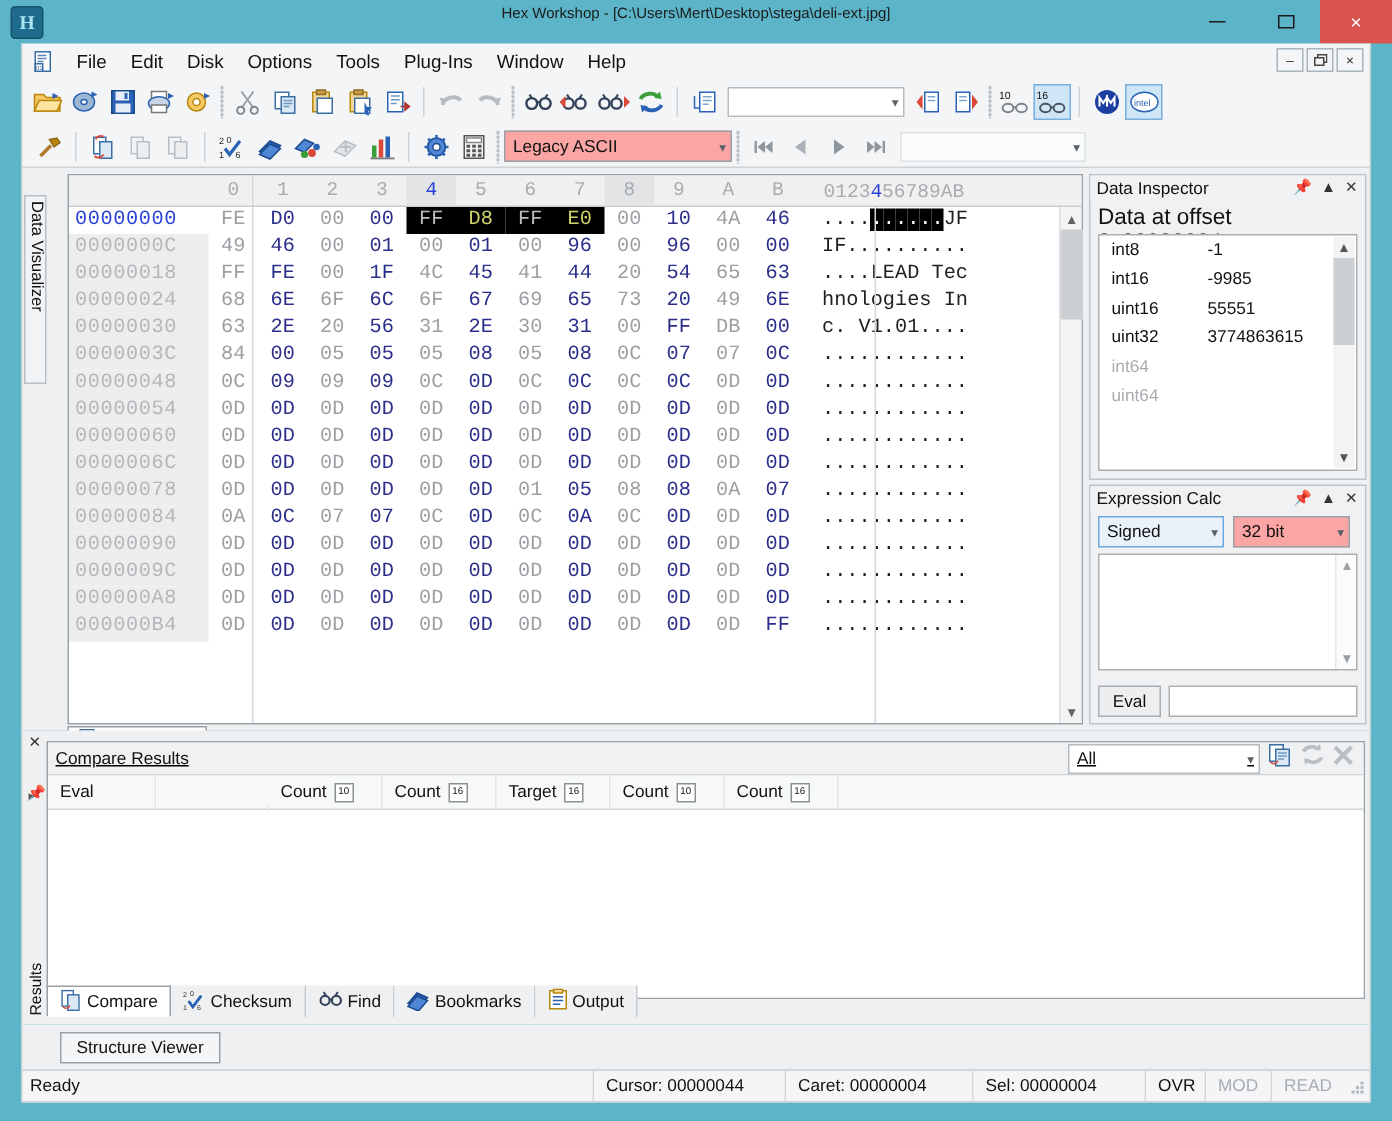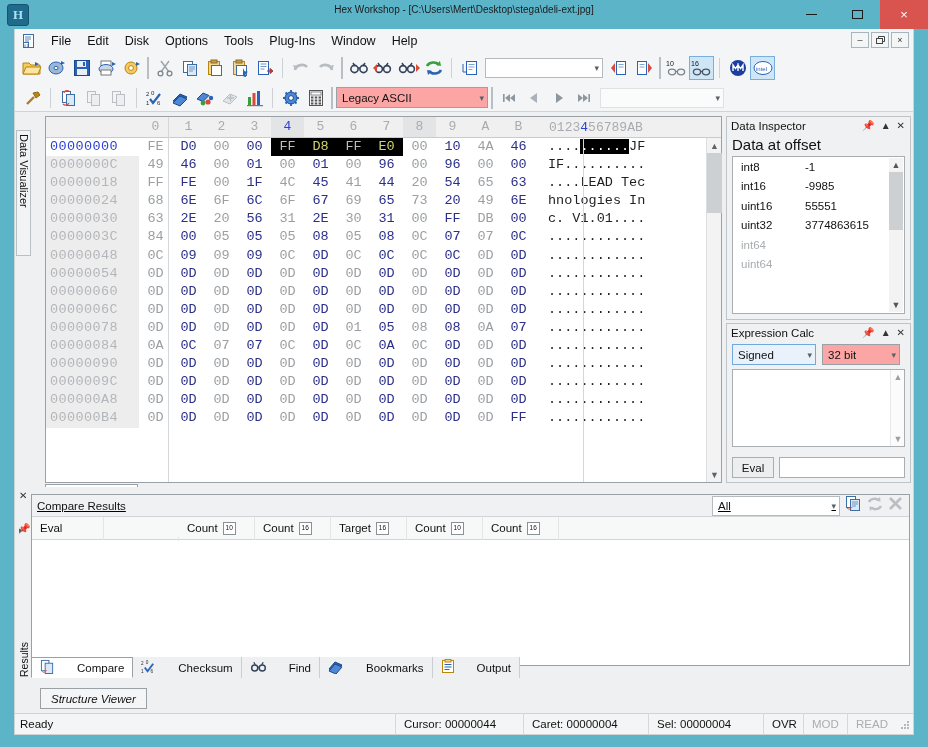--- a/index.html
+++ b/index.html
@@ -285,38 +285,38 @@
     width: 13px; height: 13px; border: 1px solid #8b9096; background: #fff;
     font-size: 6.5px; color: #111; line-height: 7px; padding-top: 1px;
     font-family: "Liberation Sans", sans-serif;
   }
   .res-grid-body { position: absolute; left: 0; right: 0; top: 46px; bottom: 0; background: #fff; }
 
   .restabs {
     position: absolute; left: 16px; top: 170px; display: flex; align-items: flex-end;
   }
   .restab {
-    display: inline-flex; align-items: center; gap: 22px;
+    display: inline-flex; align-items: center; gap: 3px;
     height: 21px; padding: 0 8px; font-size: 11.5px; color: #111;
     background: #eef0f1; border-right: 1px solid #c9ced2;
   }
   .restab.active { background: #fff; border: 1px solid #9aa1a6; border-bottom: 1px solid #fff; }
 
   
   .structbar {
     position: absolute; left: 14px; top: 683px; width: 900px; height: 30px;
     background: #eef0f1;
     border-left: 1px solid #cfd3d6; border-right: 1px solid #cfd3d6;
   }
   .structtab {
     position: absolute; left: 25px; top: 5px;
     height: 21px; padding: 0 10px; background: #f4f5f6;
     border: 1px solid #9aa1a6;
     font-size: 11.5px; color: #111;
-    display: flex; align-items: center; font-style: italic;
+    display: flex; align-items: center;
   }
 
   
   .statusbar {
     position: absolute; left: 14px; top: 713px; width: 900px; height: 22px;
     background: #f4f5f6; border: 1px solid #cfd3d6;
     display: flex; align-items: center;
     font-size: 11.5px; color: #111;
   }
   .statusbar .ready { padding-left: 5px; }

